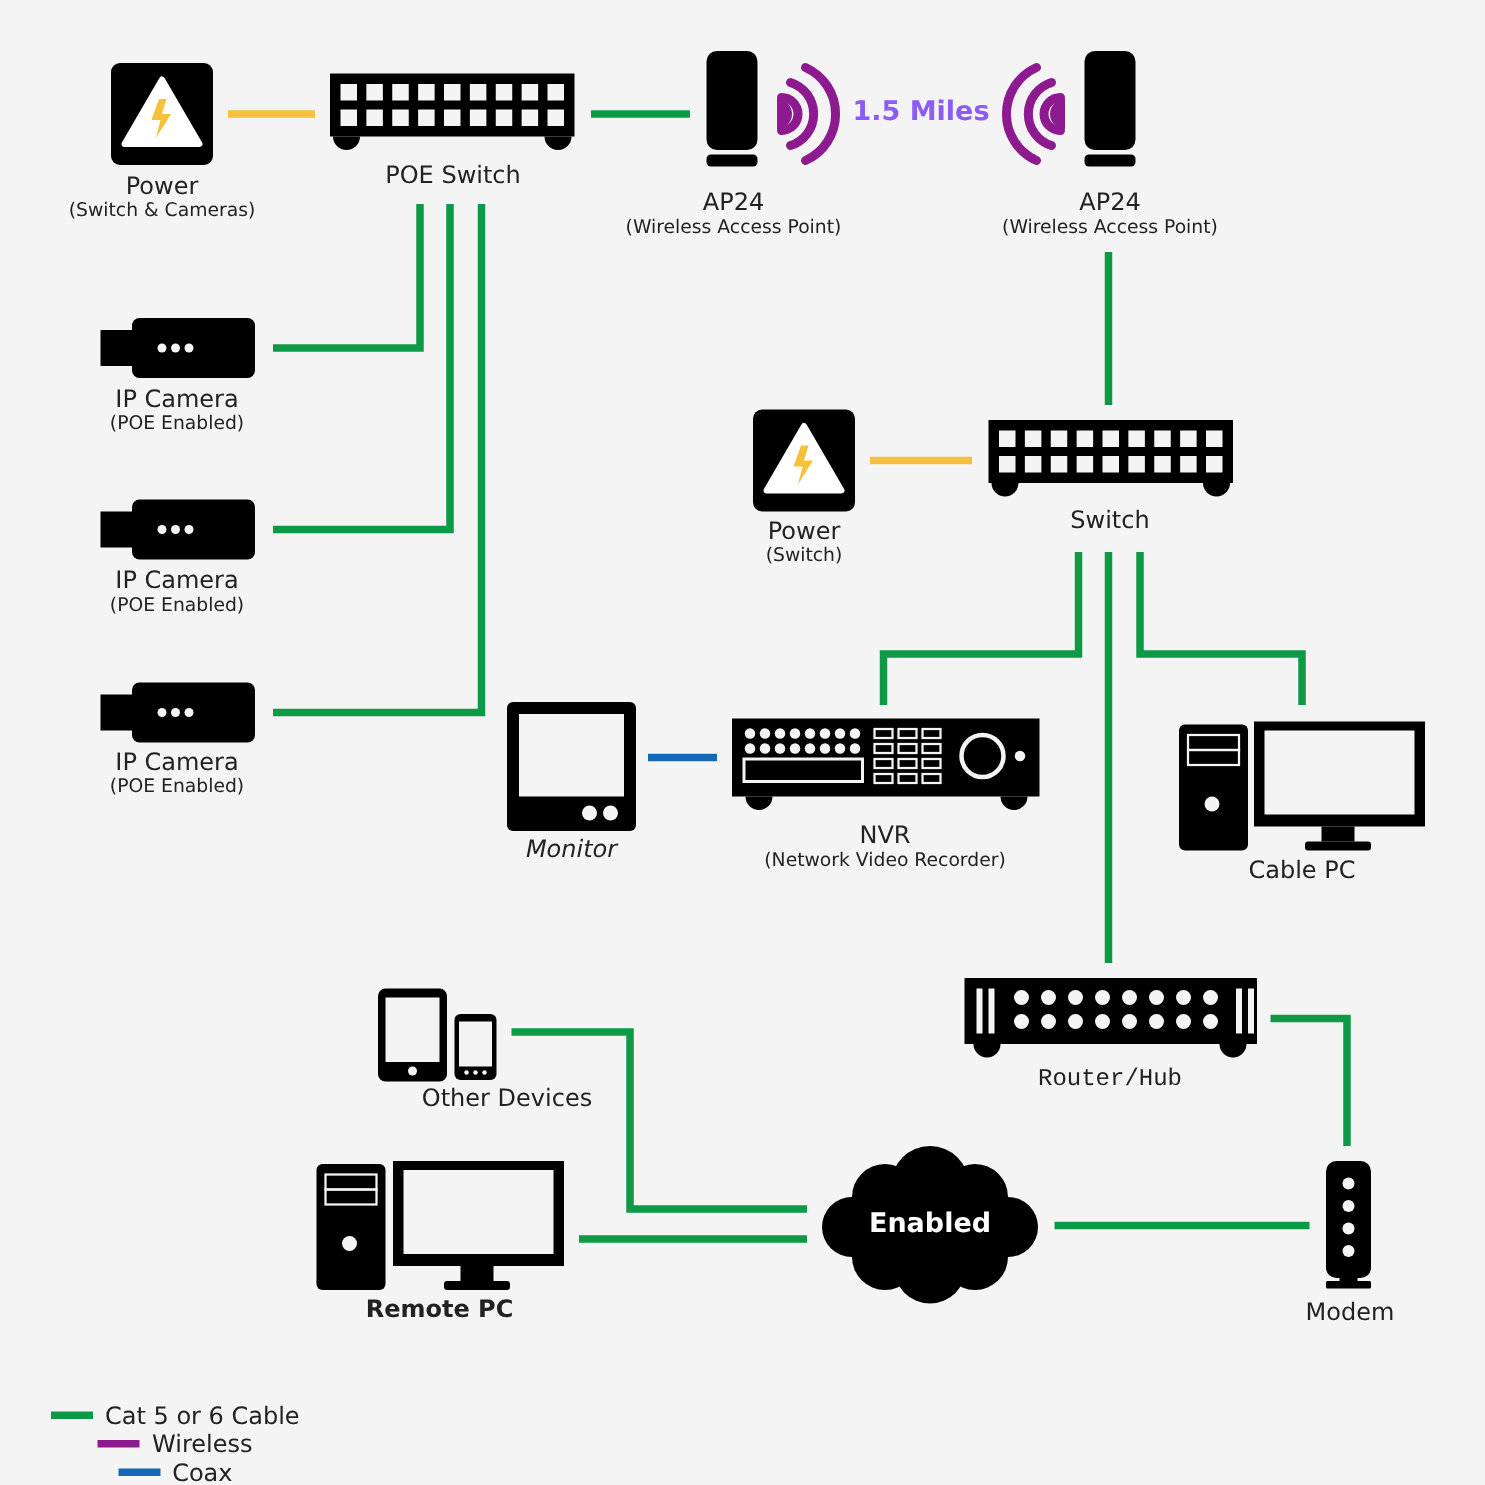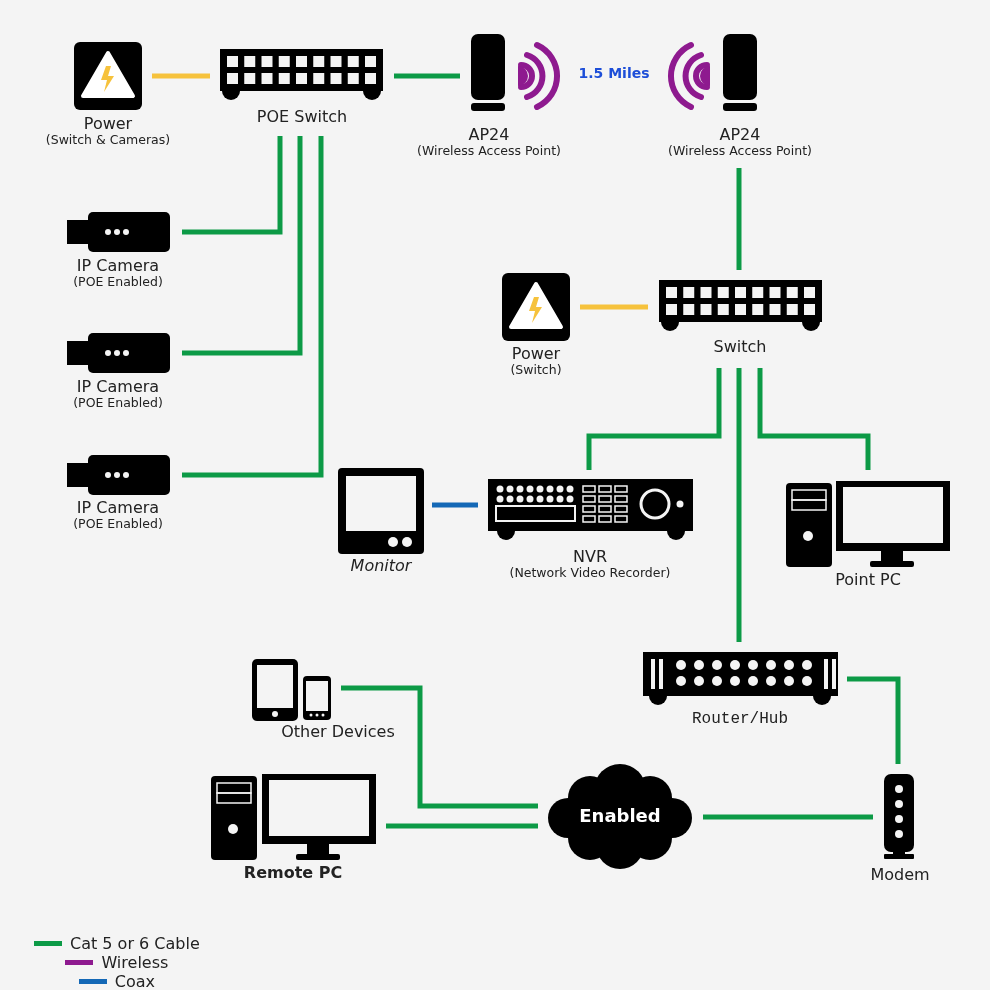--- a/index.html
+++ b/index.html
@@ -2,21 +2,21 @@
 <html><head>
 <meta charset="utf-8">
 <style>
   html, body { margin: 0; padding: 0; }
   body { width: 990px; height: 990px; background: #f4f4f4; position: relative; overflow: hidden;
          font-family: "DejaVu Sans", "Liberation Sans", sans-serif; color: #222; }
   .canvas { position: absolute; left: 0; top: 0; width: 990px; height: 990px; }
   .lbl { position: absolute; text-align: center; transform: translateX(-50%); white-space: nowrap; line-height: 1.05; }
   .lbl .t { font-size: 16px; color: #222; display: block; }
   .lbl .s { font-size: 12.5px; color: #222; display: block; }
-  .big { font-size: 14px; font-weight: bold; color: #1d4ed8; }
+  .big { font-size: 18px; font-weight: bold; color: #8b5cf6; }
   .legend { position: absolute; left: 34px; top: 934px; display: flex; align-items: center; font-size: 16px; color: #222; flex-direction: column; }
   .legend .item { display: flex; align-items: center; margin-right: 16px; }
   .legend .sw { width: 28px; height: 5px; margin-right: 8px; display: inline-block; }
   .inet-text { position: absolute; left: 620px; top: 805px; transform: translateX(-50%); color: #fff; font-weight: bold; font-size: 18px; }
 </style>
 </head>
 <body>
 
 <svg class="canvas" width="990" height="990" viewBox="0 0 990 990">
 
@@ -308,21 +308,21 @@
   <span class="t">Switch</span>
 </div>
 <div class="lbl" style="left:381px; top:558px;font-style:italic;">
   <span class="t">Monitor</span>
 </div>
 <div class="lbl" style="left:590px; top:549px;">
   <span class="t">NVR</span>
   <span class="s">(Network Video Recorder)</span>
 </div>
 <div class="lbl" style="left:868px; top:572px;">
-  <span class="t">Point PC</span>
+  <span class="t">Cable PC</span>
 </div>
 <div class="lbl" style="left:740px; top:711px;font-family:Liberation Mono, monospace;">
   <span class="t">Router/Hub</span>
 </div>
 <div class="lbl" style="left:292px; top:724px;margin-left:46px;">
   <span class="t">Other Devices</span>
 </div>
 <div class="lbl" style="left:293px; top:865px;font-weight:bold;">
   <span class="t">Remote PC</span>
 </div>

